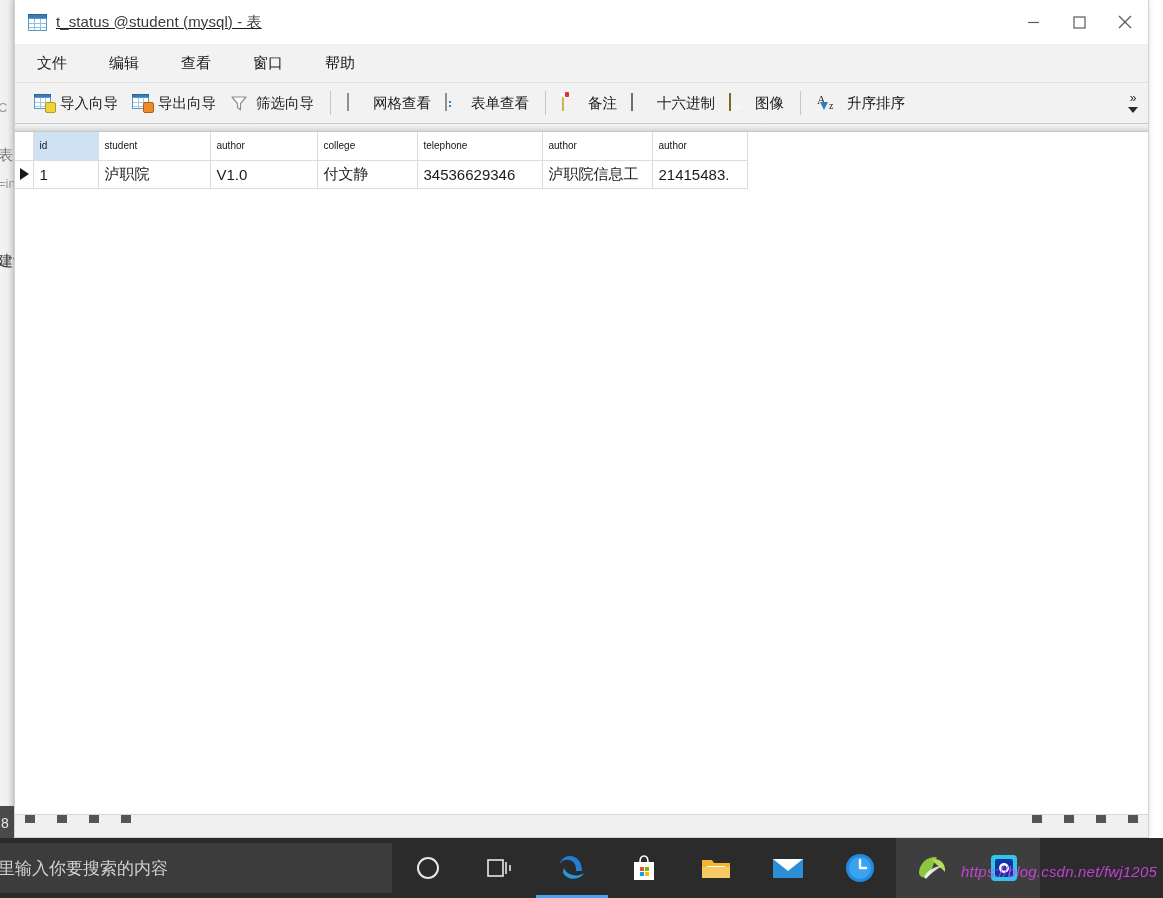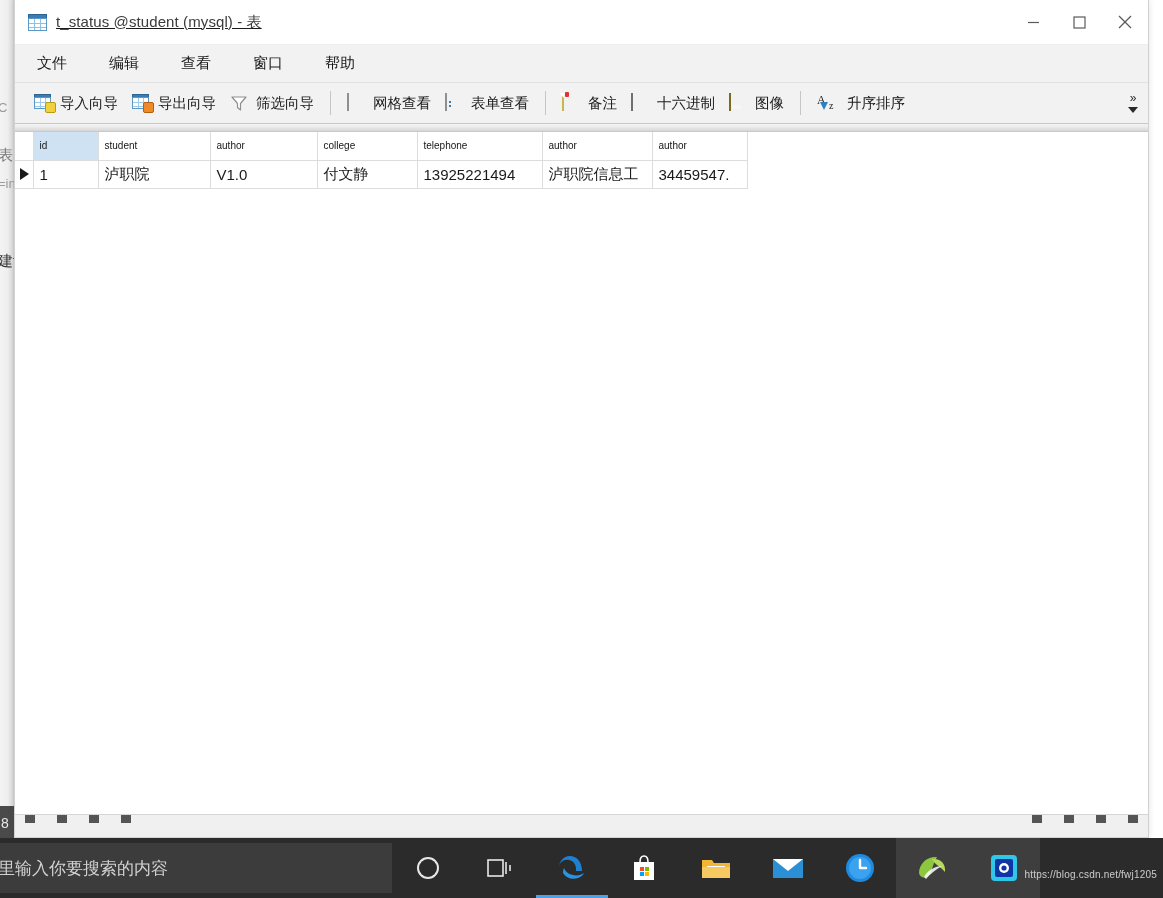--- a/index.html
+++ b/index.html
@@ -347,26 +347,27 @@
     left: 0; bottom: 0; width: 100%; height: 3px;
     background: #4aa3ea;
   }
   .tb-sysicon.running {
     background: rgba(255,255,255,0.09);
   }
   #watermark {
     position: absolute;
     right: 6px;
     bottom: 18px;
-    font-size: 10px;
-    color: #e5e5e5;
+    font-size: 15px;
+    color: #d946ef;
     opacity: .85;
     letter-spacing: .2px;
     white-space: nowrap;
     pointer-events: none;
+    font-style: italic;
   }
 </style>
 </head>
 <body>
 
 <div id="desktop-backdrop"></div>
 
 <div id="bg-window-sliver">
   <div class="bg-frag f4">C</div>
   <div class="bg-frag f1">表</div>
@@ -508,23 +509,23 @@
       </thead>
       <tbody>
         <tr>
           <td class="rowhead">
             <span class="row-arrow"></span>
           </td>
           <td class="num">1</td>
           <td>泸职院</td>
           <td>V1.0</td>
           <td>付文静</td>
-          <td>13925221494</td>
+          <td>34536629346</td>
           <td>泸职院信息工</td>
-          <td>34459547.</td>
+          <td>21415483.</td>
         </tr>
       </tbody>
     </table>
   </div>
 
   <div id="status-bar">
     <div class="sb-left">
       <span class="sb-blk"></span>
       <span class="sb-blk"></span>
       <span class="sb-blk"></span>

